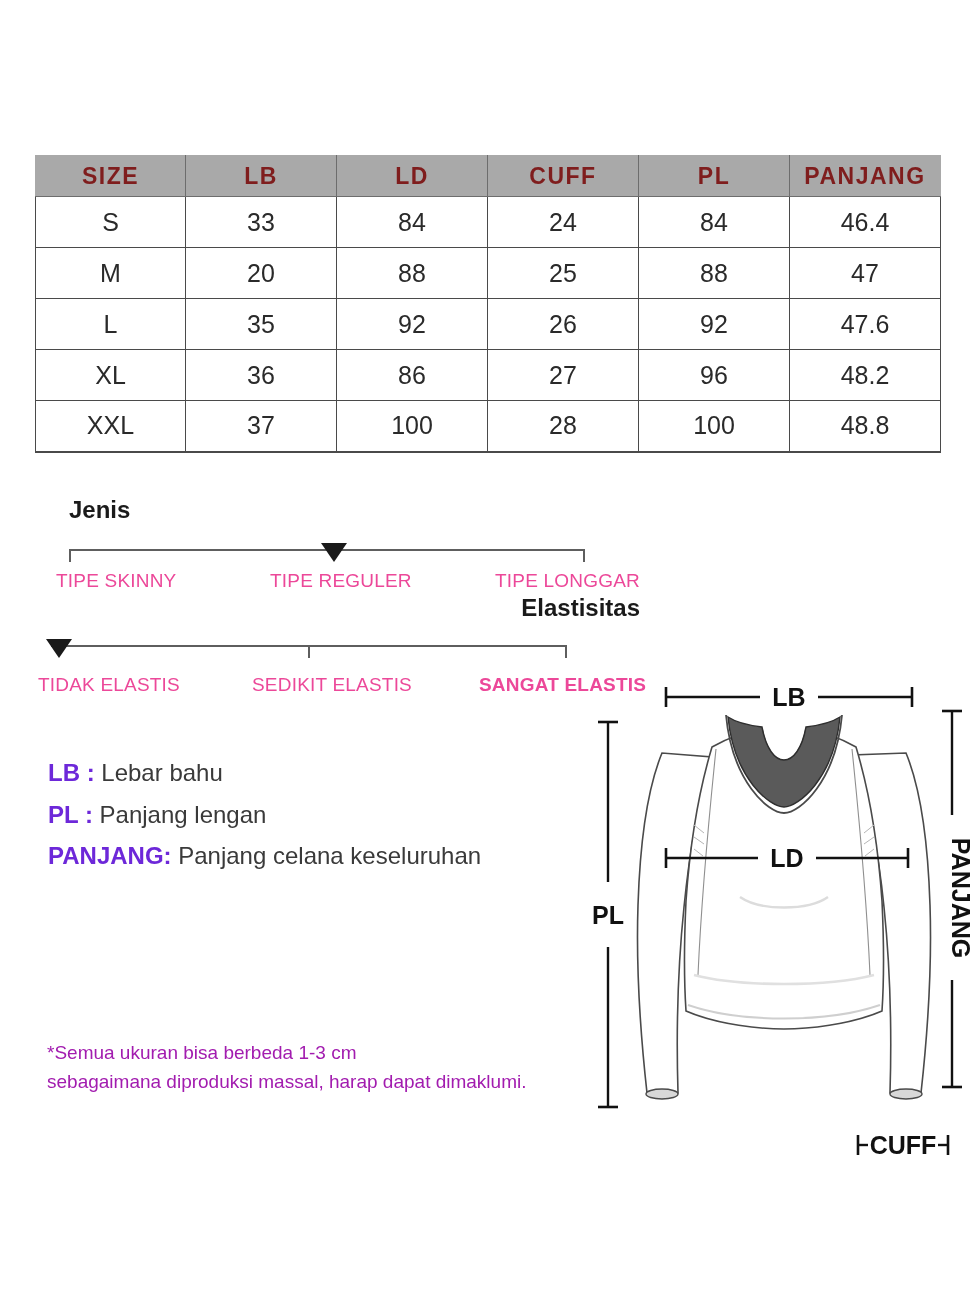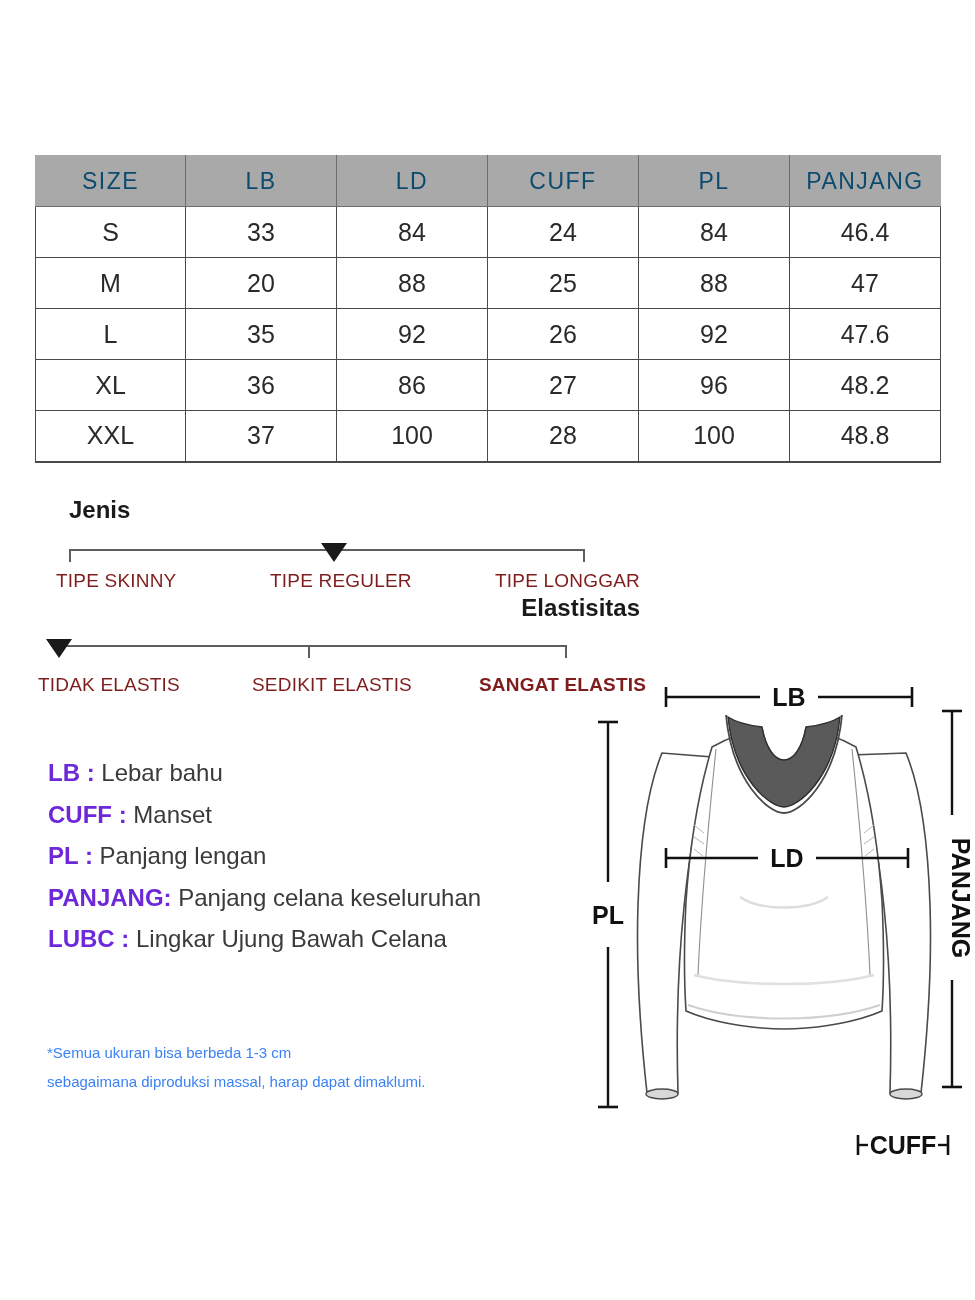--- a/index.html
+++ b/index.html
@@ -24,25 +24,25 @@
     border-collapse: collapse;
     table-layout: fixed;
   }
   #size-table th, #size-table td {
     border: 1px solid #4a4a4a;
     text-align: center;
     font-weight: 400;
   }
   #size-table thead th {
     background: #a9a9a9;
-    color: #0c4a6e;
-    font-weight: 400;
+    color: #7f1d1d;
+    font-weight: 700;
     font-size: 23px;
     letter-spacing: 1.5px;
-    height: 51px;
+    height: 41px;
     border-color: #6d6d6d;
     border-top-color: #a9a9a9;
   }
   #size-table thead th:first-child { border-left-color: #a9a9a9; }
   #size-table thead th:last-child  { border-right-color: #a9a9a9; }
   #size-table tbody td {
     height: 51px;
     font-size: 25px;
     color: #2a2a2a;
   }
@@ -81,21 +81,21 @@
     transform: translateX(-13px);
   }
   .scale-labels {
     position: relative;
     margin-left: 0;
     width: 640px;
     height: 26px;
   }
   .scale-labels span {
     position: absolute; top: 0;
-    font-size: 19px; color: #7f1d1d;
+    font-size: 19px; color: #ec4899;
     white-space: nowrap;
     letter-spacing: 0.2px;
   }
 
   
   #legend {
     position: absolute;
     left: 48px; top: 752px;
     width: 520px;
   }
@@ -108,23 +108,23 @@
   .legend-row .abbr {
     font-weight: 700;
     color: #6d28d9;
   }
 
   
   #footnote {
     position: absolute;
     left: 47px; top: 1038px;
     width: 560px;
-    font-size: 15px;
+    font-size: 19px;
     line-height: 29px;
-    color: #3b82f6;
+    color: #a21caf;
   }
 
   
   #illustration {
     position: absolute;
     left: 590px; top: 675px;
     width: 385px; height: 500px;
   }
   #illustration svg { display: block; }
 </style>
@@ -215,34 +215,26 @@
     <span style="left:479px;font-weight:bold;">SANGAT ELASTIS</span>
   </div>
 </div>
 
 <div id="legend">
   <div class="legend-row">
     <span class="abbr">LB :</span>
     <span>Lebar bahu</span>
   </div>
   <div class="legend-row">
-    <span class="abbr">CUFF :</span>
-    <span>Manset</span>
-  </div>
-  <div class="legend-row">
     <span class="abbr">PL :</span>
     <span>Panjang lengan</span>
   </div>
   <div class="legend-row">
     <span class="abbr">PANJANG:</span>
     <span>Panjang celana keseluruhan</span>
-  </div>
-  <div class="legend-row">
-    <span class="abbr">LUBC :</span>
-    <span>Lingkar Ujung Bawah Celana</span>
   </div>
 </div>
 
 <div id="footnote">
   <div>*Semua ukuran bisa berbeda 1-3 cm</div>
   <div>sebagaimana diproduksi massal, harap dapat dimaklumi.</div>
 </div>
 
 <div id="illustration">
   <svg width="385" height="500" viewBox="0 0 385 500" xmlns="http://www.w3.org/2000/svg">

